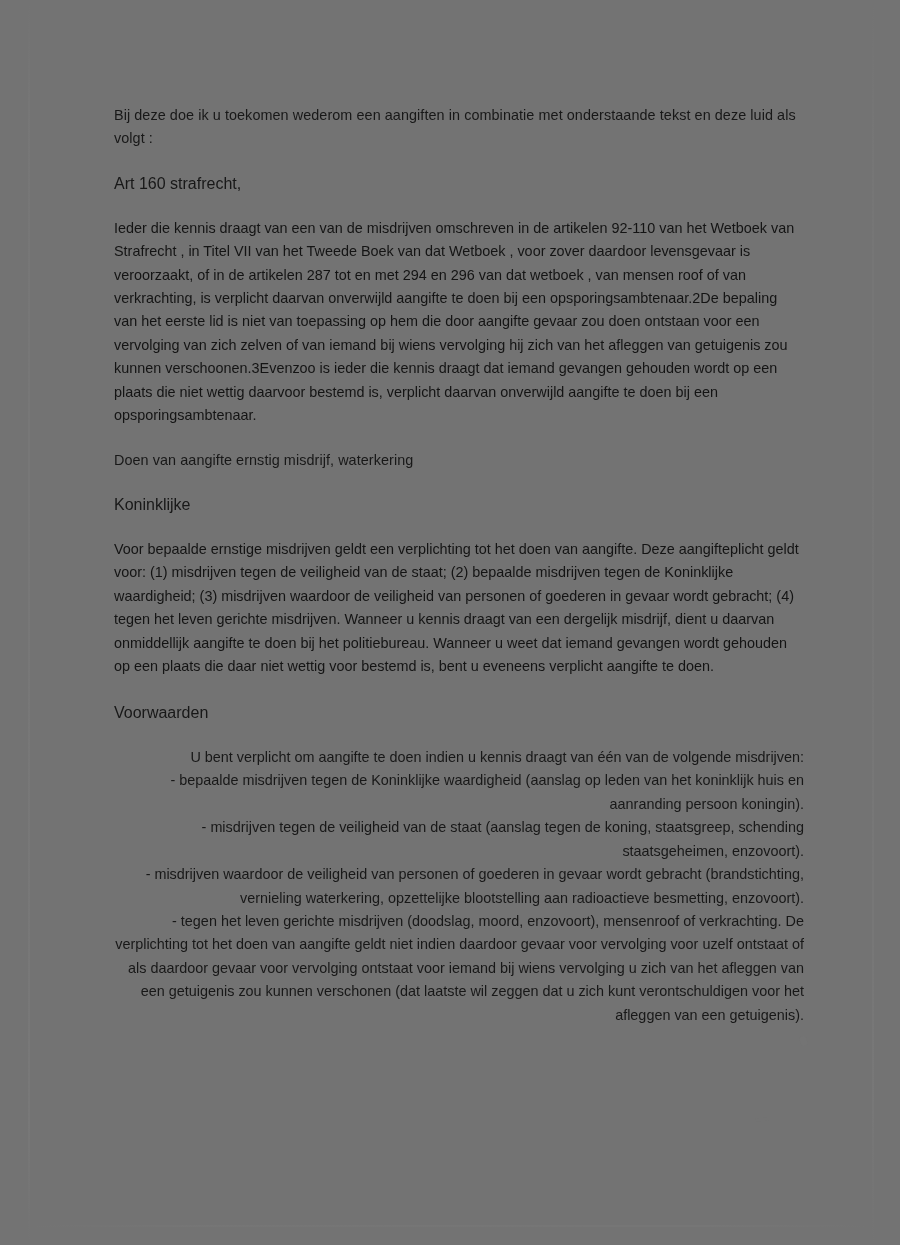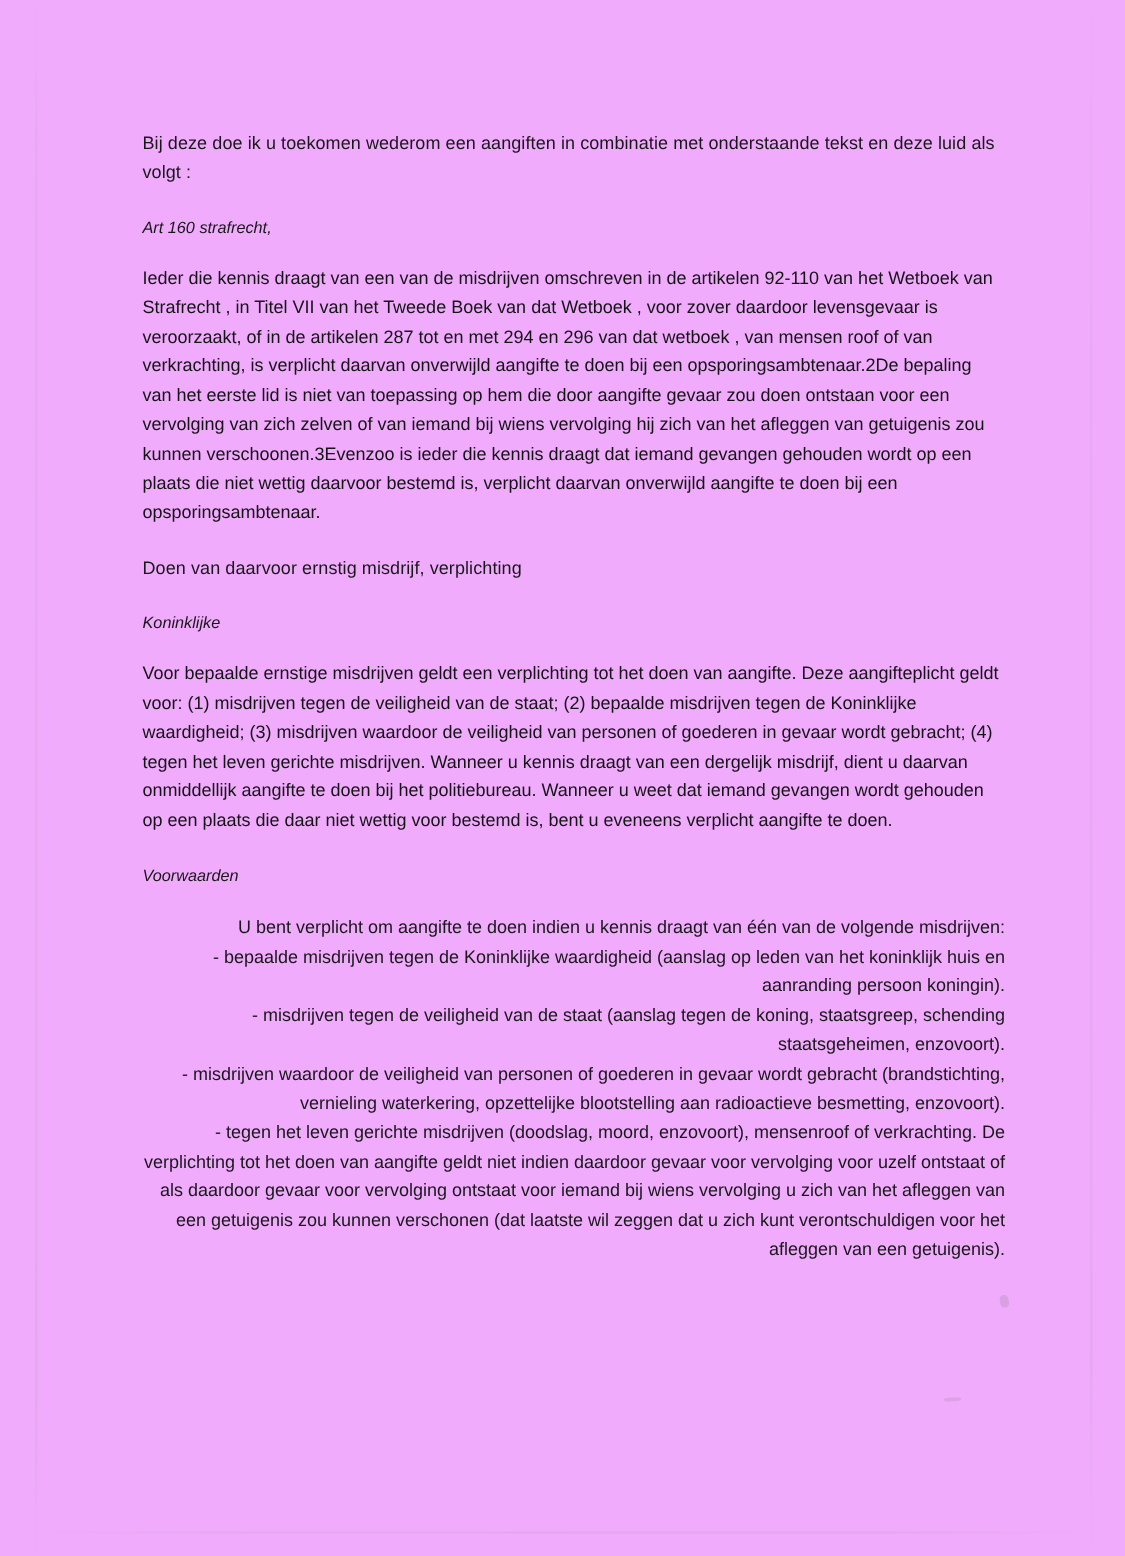--- a/index.html
+++ b/index.html
@@ -14,21 +14,21 @@
     color: #1a1a1a;
     position: relative;
     overflow: hidden;
   }
   .page {
     position: absolute;
     top: 0;
     left: 0;
     width: 900px;
     height: 1245px;
-    background: #f0abfc;
+    background: #737373;
   }
   .scan-border-left {
     position: absolute;
     left: 28px;
     top: 0;
     width: 2px;
     height: 1245px;
     background: linear-gradient(to bottom, rgba(255,255,255,0) 0%, rgba(150,150,150,0.10) 10%, rgba(150,150,150,0.14) 90%, rgba(255,255,255,0) 100%);
   }
   .scan-border-right {
@@ -48,24 +48,23 @@
   p.para {
     margin: 0 0 20px 0;
     font-size: 14.4px;
     line-height: 1.62;
     text-align: left;
     color: #181818;
     letter-spacing: 0.005em;
   }
   p.heading {
     margin: 4px 0 20px 0;
-    font-size: 13px;
+    font-size: 16px;
     line-height: 1.62;
     color: #181818;
-    font-style: italic;
   }
   p.bigblock {
     margin: 0 0 21px 0;
     font-size: 14.4px;
     line-height: 1.63;
     color: #141414;
   }
   .list-block {
     margin: 0 0 20px 0;
     font-size: 14.4px;
@@ -114,21 +113,21 @@
   <div class="scan-border-right"></div>
 
   <div class="content">
 
     <p class="para">Bij deze doe ik u toekomen wederom een aangiften in combinatie met onderstaande tekst en deze luid als volgt :</p>
 
     <p class="heading">Art 160 strafrecht,</p>
 
     <p class="bigblock">Ieder die kennis draagt van een van de misdrijven omschreven in de artikelen 92-110 van het Wetboek van Strafrecht , in Titel VII van het Tweede Boek van dat Wetboek , voor zover daardoor levensgevaar is veroorzaakt, of in de artikelen 287 tot en met 294 en 296 van dat wetboek , van mensen roof of van verkrachting, is verplicht daarvan onverwijld aangifte te doen bij een opsporingsambtenaar.2De bepaling van het eerste lid is niet van toepassing op hem die door aangifte gevaar zou doen ontstaan voor een vervolging van zich zelven of van iemand bij wiens vervolging hij zich van het afleggen van getuigenis zou kunnen verschoonen.3Evenzoo is ieder die kennis draagt dat iemand gevangen gehouden wordt op een plaats die niet wettig daarvoor bestemd is, verplicht daarvan onverwijld aangifte te doen bij een opsporingsambtenaar.</p>
 
-    <p class="para">Doen van daarvoor ernstig misdrijf, verplichting</p>
+    <p class="para">Doen van aangifte ernstig misdrijf, waterkering</p>
 
     <p class="heading">Koninklijke</p>
 
     <p class="bigblock">Voor bepaalde ernstige misdrijven geldt een verplichting tot het doen van aangifte. Deze aangifteplicht geldt voor: (1) misdrijven tegen de veiligheid van de staat; (2) bepaalde misdrijven tegen de Koninklijke waardigheid; (3) misdrijven waardoor de veiligheid van personen of goederen in gevaar wordt gebracht; (4) tegen het leven gerichte misdrijven. Wanneer u kennis draagt van een dergelijk misdrijf, dient u daarvan onmiddellijk aangifte te doen bij het politiebureau. Wanneer u weet dat iemand gevangen wordt gehouden op een plaats die daar niet wettig voor bestemd is, bent u eveneens verplicht aangifte te doen.</p>
 
     <p class="heading">Voorwaarden</p>
 
     <div class="list-block">
       <span class="line">U bent verplicht om aangifte te doen indien u kennis draagt van één van de volgende misdrijven:</span>
       <span class="line">- bepaalde misdrijven tegen de Koninklijke waardigheid (aanslag op leden van het koninklijk huis en aanranding persoon koningin).</span>

